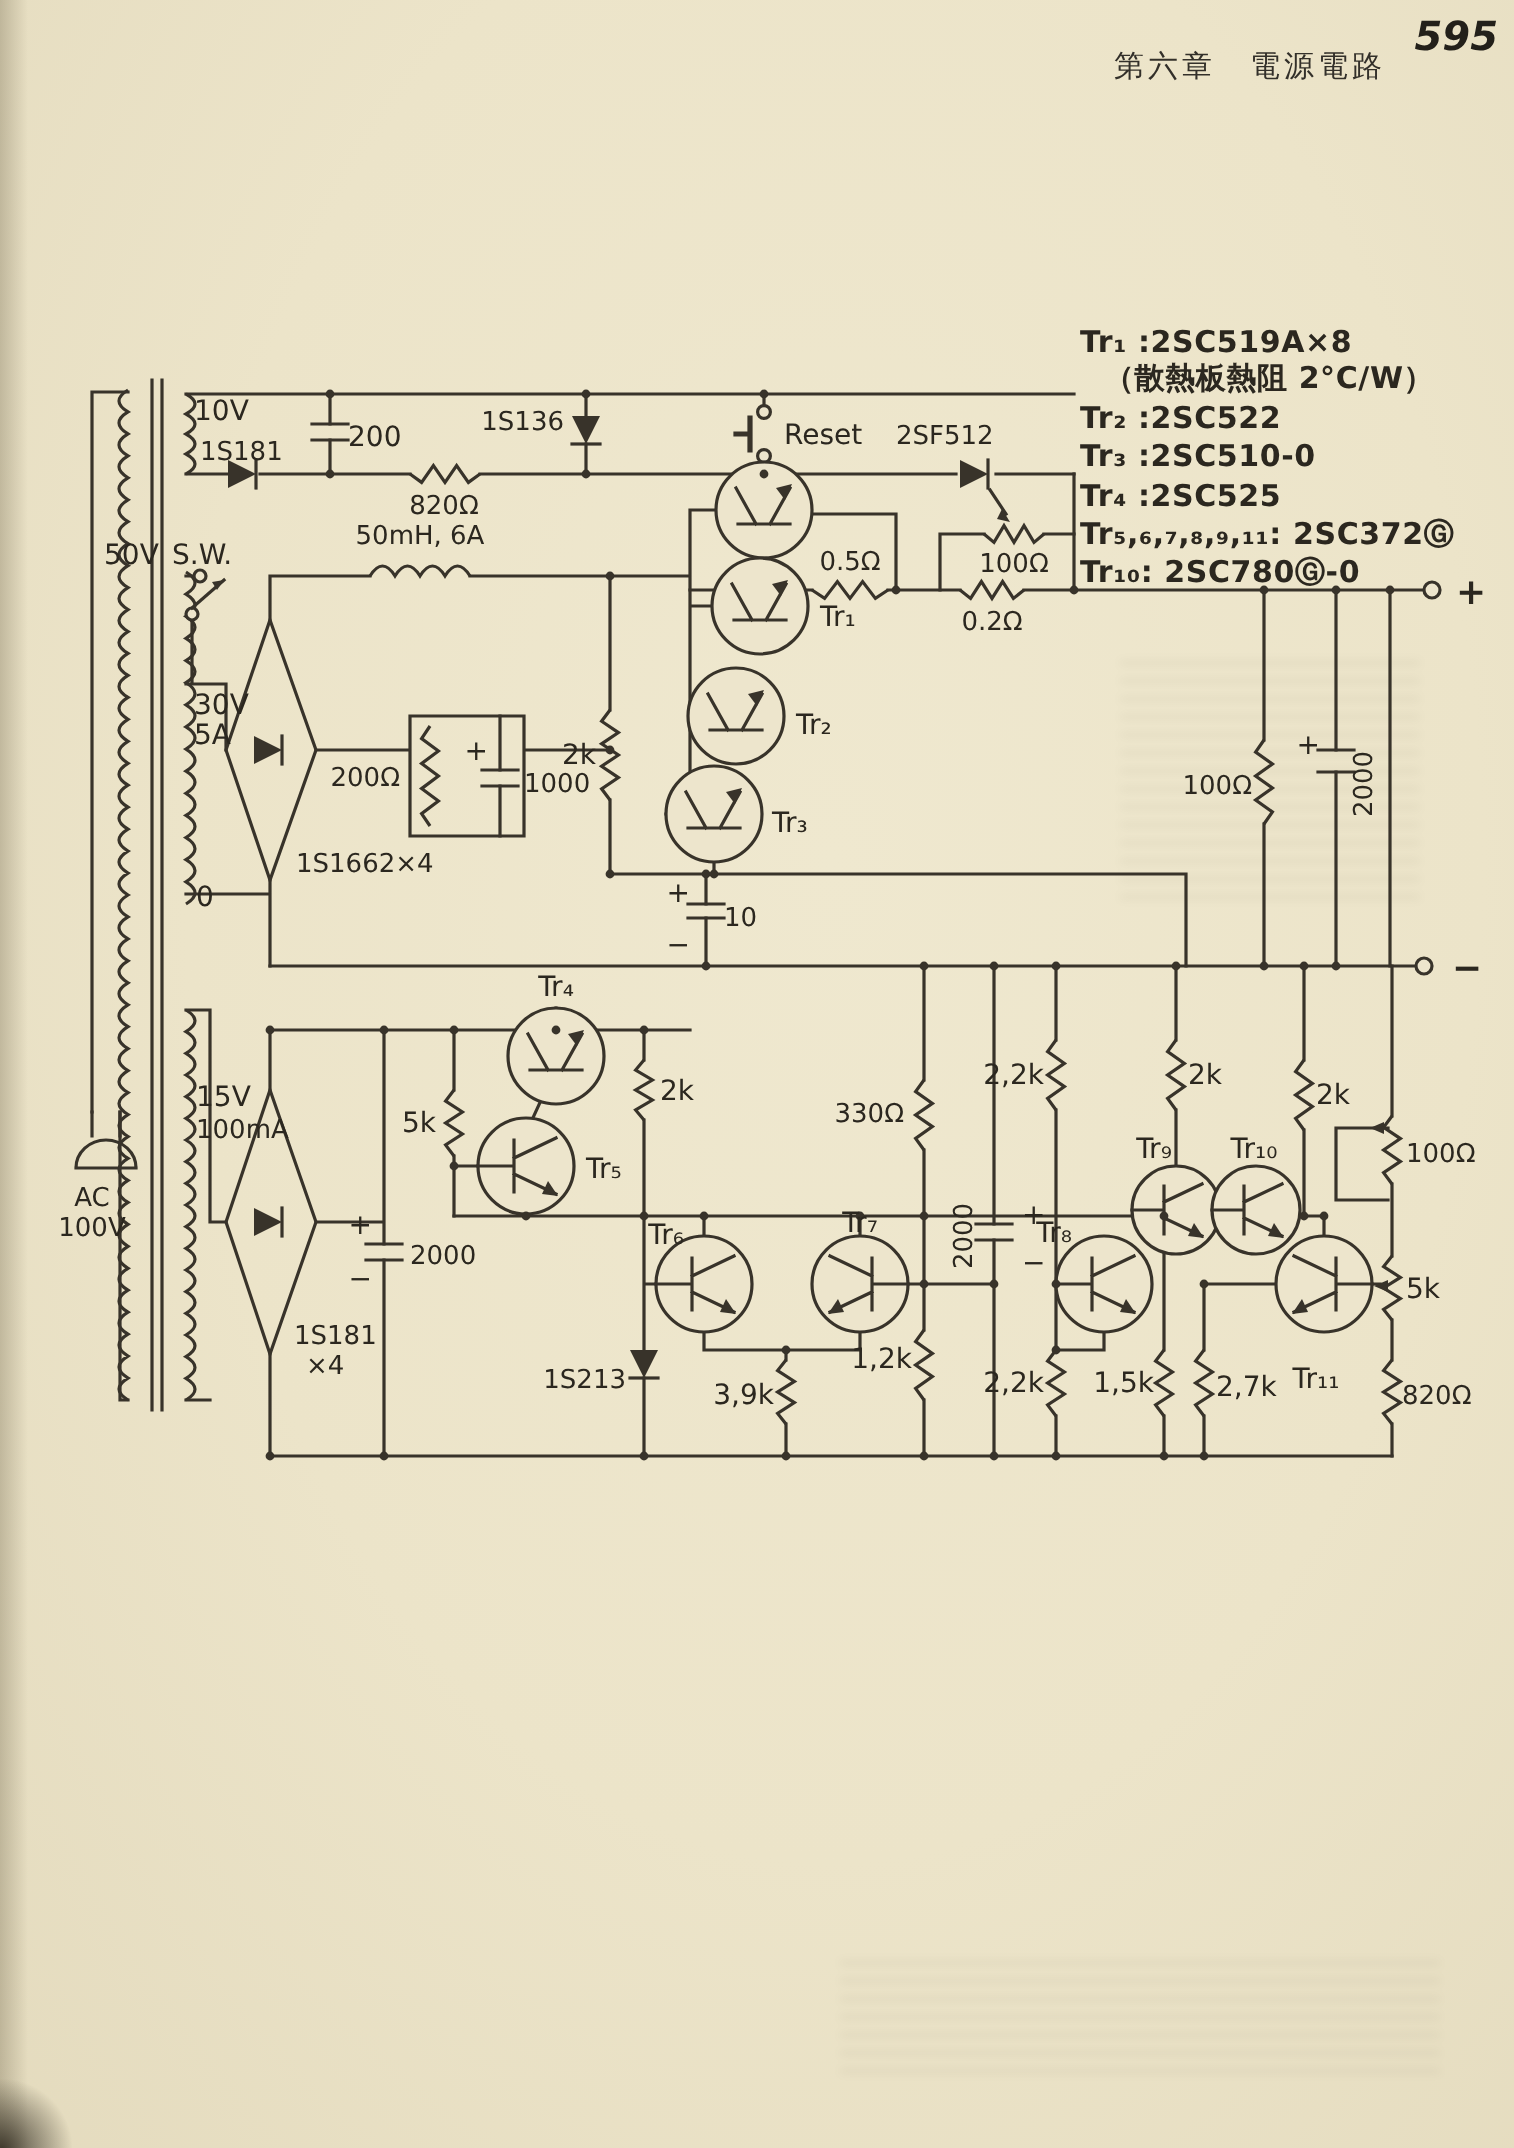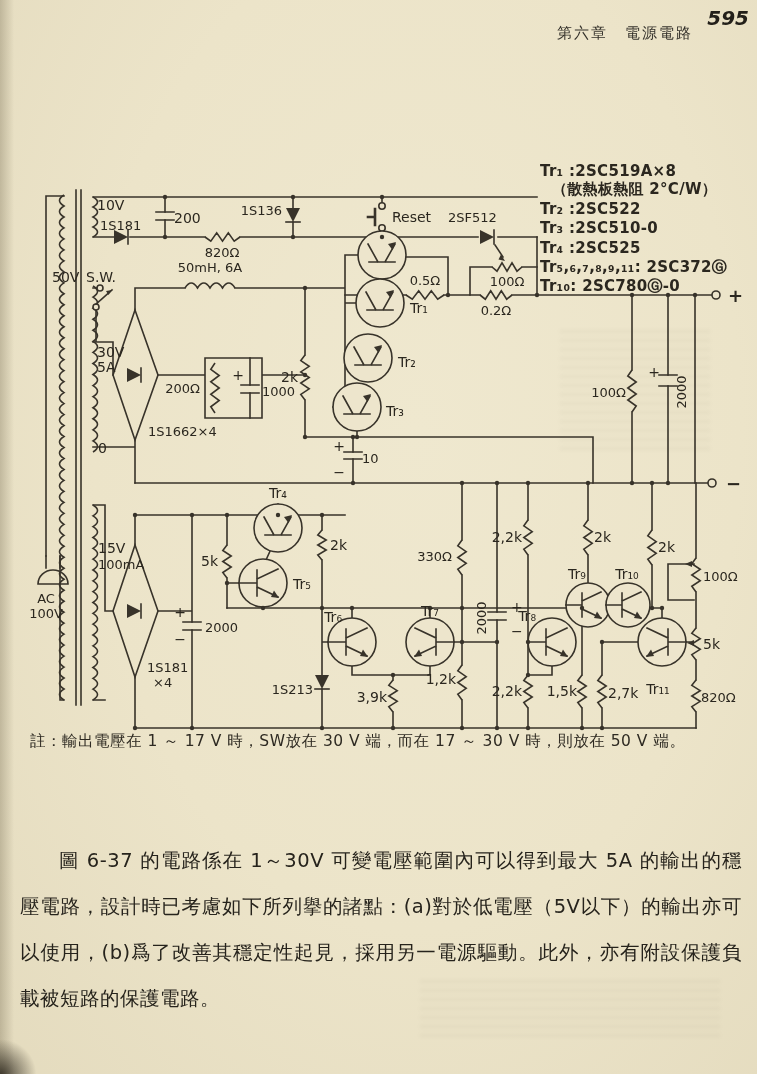--- a/index.html
+++ b/index.html
@@ -426,18 +426,14 @@
     <text x="658" y="534" text-anchor="middle">Tr₁₁</text>
     <text x="594" y="382">2k</text>
     <text x="658" y="392">2k</text>
     <text x="703" y="421" class="sm">100Ω</text>
     <text x="703" y="489">5k</text>
     <text x="701" y="542" class="sm">820Ω</text>
     <text x="577" y="536" text-anchor="end">1,5k</text>
     <text x="608" y="538">2,7k</text>
   </svg>
 
-  <div class="note">註：輸出電壓在 1 ～ 17 V 時，SW放在 30 V 端，而在 17 ～ 30 V 時，則放在 50 V 端。</div>
-  <div class="body-text p1">
-      <span class="indent">圖 6-37 的電路係在 1～30V 可變電壓範圍內可以得到最大 5A 的輸出的穩壓電路，設計時已考慮如下所列擧的諸點：(a)對於低電壓（5V以下）的輸出亦可以使用，(b)爲了改善其穩定性起見，採用另一電源驅動。此外，亦有附設保護負載被短路的保護電路。</span>
-    </div>
   <div class="corner-smudge"></div>
 </div>
 
 </body></html>

